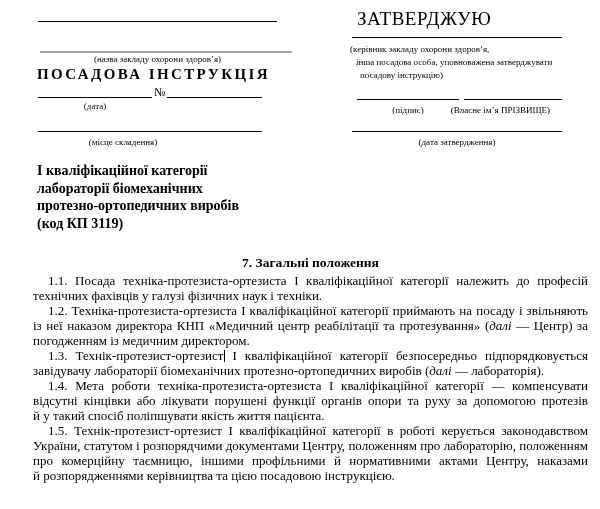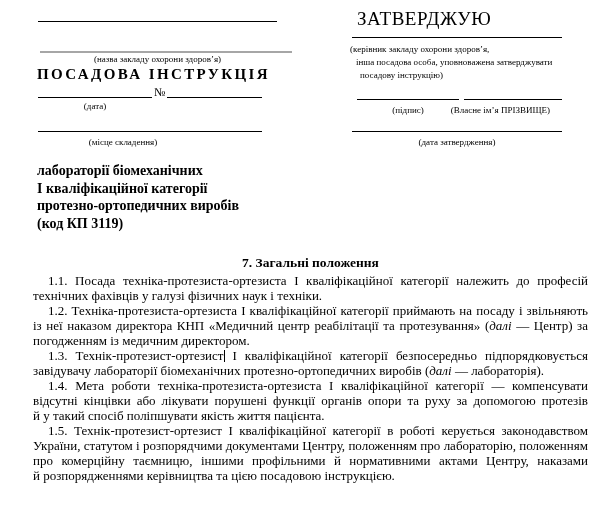--- a/index.html
+++ b/index.html
@@ -101,22 +101,22 @@
 
   <div class="abs rule" style="left:357px; top:99px; width:102px;"></div>
   <div class="abs rule" style="left:464px; top:99px; width:98px;"></div>
   <div class="abs caption" style="left:357px; top:105px; width:102px;">(підпис)</div>
   <div class="abs caption" style="left:448px; top:105px; width:102px;text-align:right;">(Власне ім’я ПРІЗВИЩЕ)</div>
 
   <div class="abs rule" style="left:352px; top:131px; width:210px;"></div>
   <div class="abs caption" style="left:352px; top:137px; width:210px;">(дата затвердження)</div>
 
   <div class="abs position-title" style="left:37px; top:162px;">
+    <div>І кваліфікаційної категорії</div>
     <div>лабораторії біомеханічних</div>
-    <div>І кваліфікаційної категорії</div>
     <div>протезно-ортопедичних виробів</div>
     <div>(код КП 3119)</div>
   </div>
 
   <div class="abs bodytext" style="left:33px; top:255px; width:555px;">
     <h3>7. Загальні положення</h3>
 
     <p><span>1.1. Посада техніка-протезиста-ортезиста І&nbsp;кваліфікаційної категорії належить до&nbsp;професій технічних фахівців у галузі фізичних наук і техніки.</span></p>
 
     <p><span>1.2. Техніка-протезиста-ортезиста І&nbsp;кваліфікаційної категорії приймають на&nbsp;посаду і&nbsp;звільняють із&nbsp;неї наказом директора КНП «Медичний центр реабілітації та&nbsp;протезування» (</span><i>далі</i><span> — Центр) за погодженням із медичним директором.</span></p>

